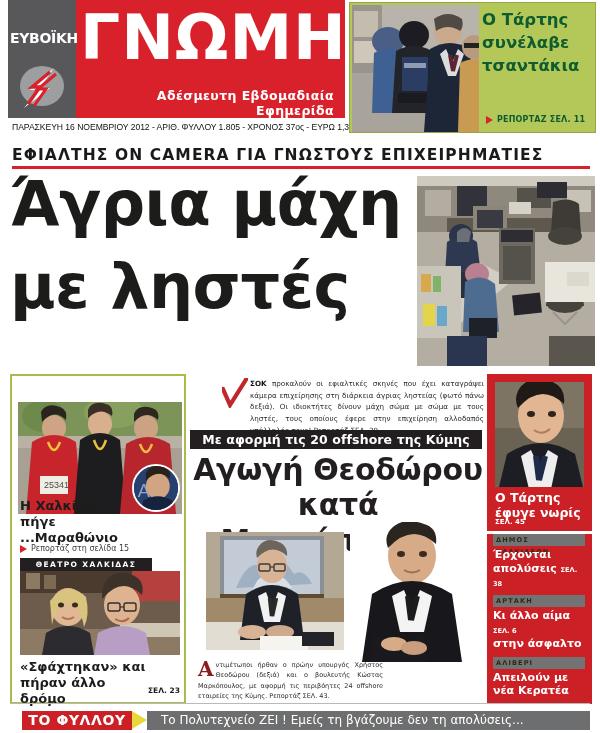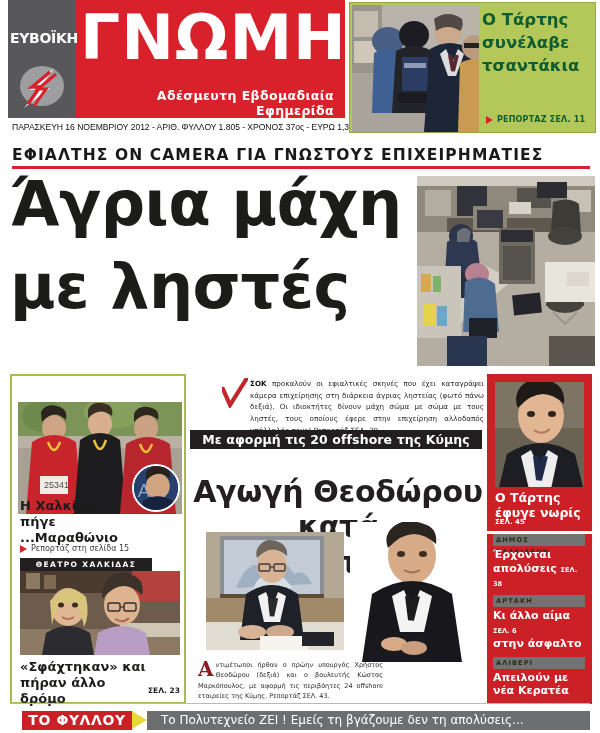--- a/index.html
+++ b/index.html
@@ -74,21 +74,21 @@
   .leadbody p { margin-left: 28px; font-size: 7.2px; line-height: 1.62; color: #2a2a2a;
                 text-align: justify; font-family: "DejaVu Sans", sans-serif; }
   .leadbody b { font-weight: bold; color: #111; }
 
   
   .c-kicker { position: absolute; left: 190px; top: 430px; width: 292px; height: 19px;
               background: #231f20; color: #fff; font-weight: bold; font-size: 12.5px;
               text-align: center; line-height: 19px; letter-spacing: 0.1px; }
   .c-head { position: absolute; left: 188px; top: 452px; width: 300px;
             font-size: 30px; font-weight: bold; color: #231f20; text-align: center;
-            line-height: 1.18; letter-spacing: -0.3px; margin-top: 22px; }
+            line-height: 1.18; letter-spacing: -0.3px; }
   .c-photo-a { position: absolute; left: 206px; top: 532px; width: 138px; height: 118px;
                overflow: hidden; background: #9a8f7d; }
   .c-photo-b { position: absolute; left: 350px; top: 522px; width: 125px; height: 140px;
                overflow: hidden; }
   .c-body { position: absolute; left: 198px; top: 660px; width: 185px; }
   .c-body p { font-size: 6.5px; line-height: 1.58; color: #2d2d2d; text-align: justify; }
   .c-drop { float: left; font-size: 20px; font-weight: bold; color: #8c1a21;
             font-family: "DejaVu Serif", serif; line-height: 0.85; padding: 1px 2px 0 0; }
 
   

